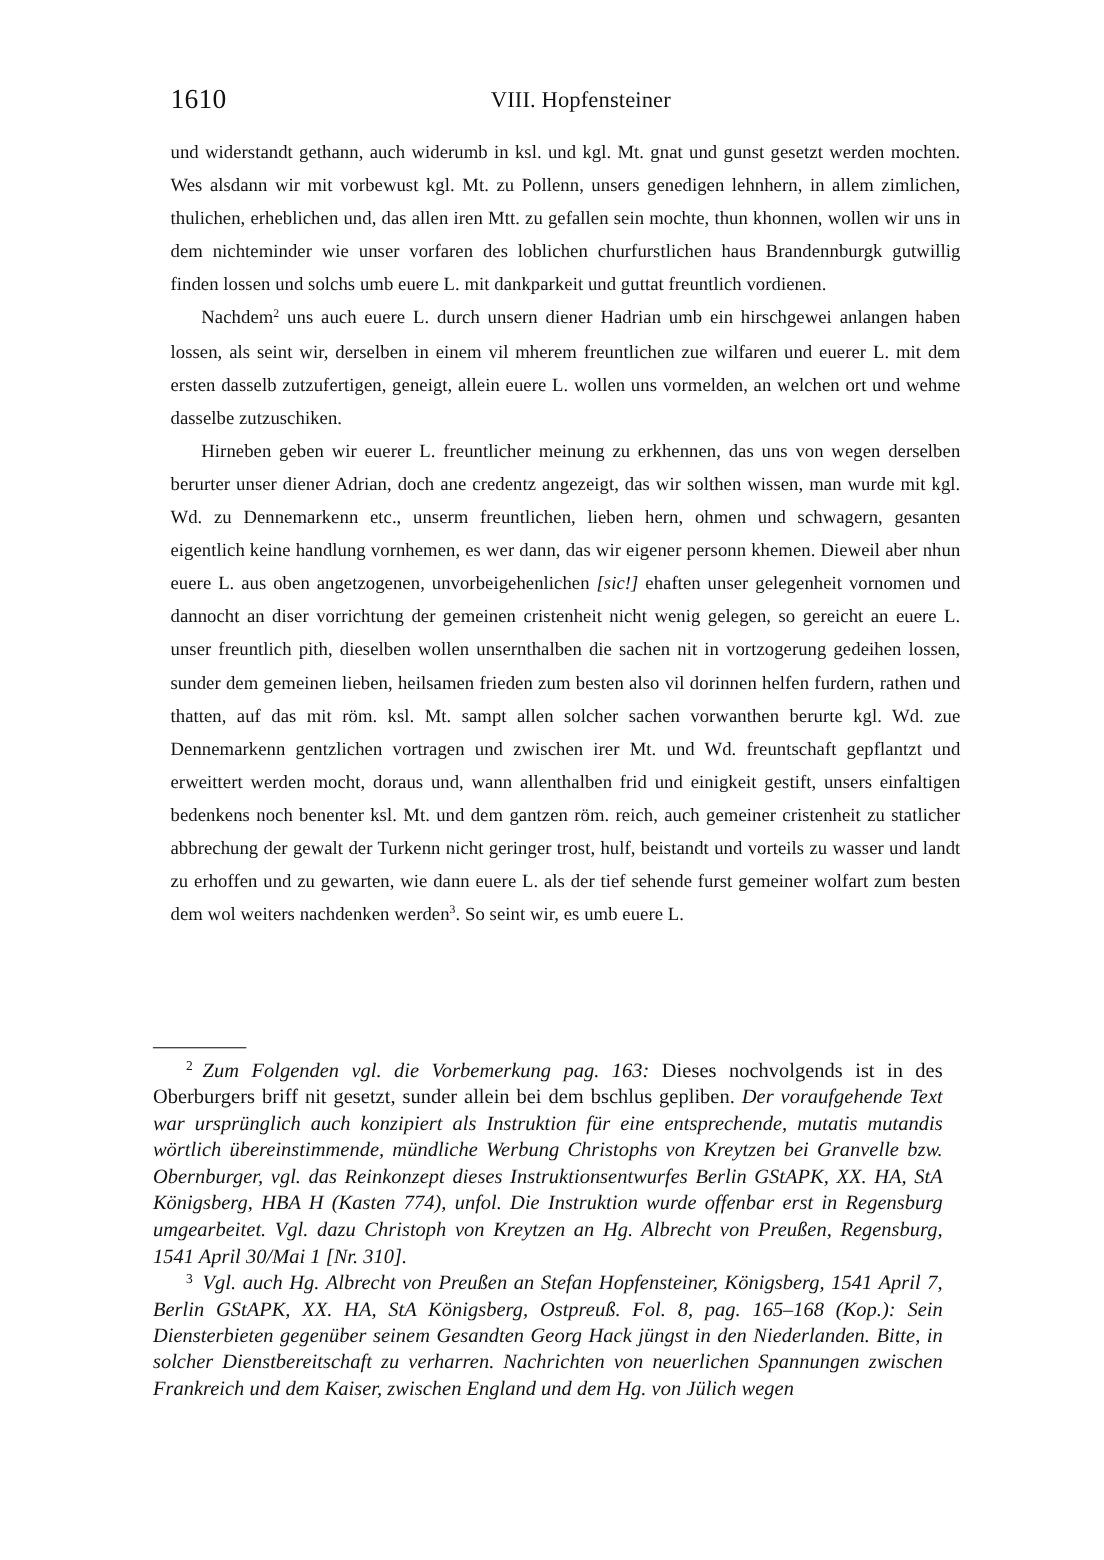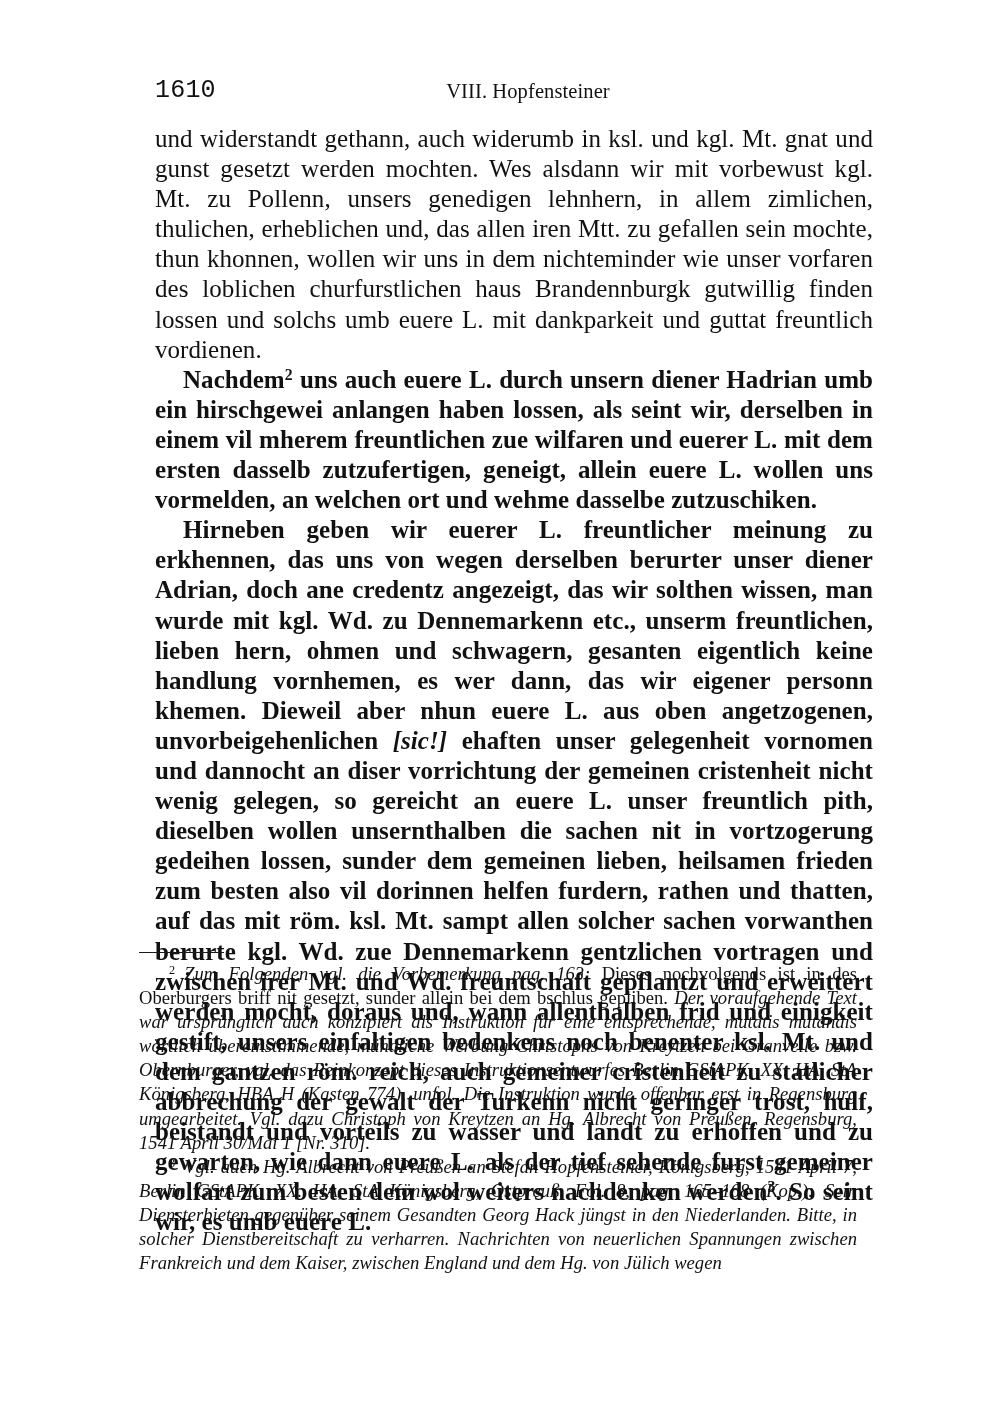--- a/index.html
+++ b/index.html
@@ -30,21 +30,20 @@
     width: 716px;
     height: 30px;
   }
   .folio {
     position: absolute;
     left: 0;
     top: 0;
     font-size: 25px;
     line-height: 30px;
     letter-spacing: 0.2px;
-    font-family: Liberation Mono, monospace;
   }
   .runtitle {
     position: absolute;
     left: 0;
     top: 2px;
     width: 716px;
     text-align: center;
     font-size: 20.5px;
     line-height: 27px;
     letter-spacing: 0.1px;
@@ -54,30 +53,29 @@
 
   
   .body {
     position: absolute;
     left: 155px;
     top: 124px;
     width: 718px;
   }
   p.para {
     margin: 0;
-    font-size: 25px;
+    font-size: 17px;
     line-height: 30.1px;
     text-align: justify;
     text-justify: inter-word;
     hyphens: none;
     letter-spacing: 0.05px;
   }
   p.para.indent {
     text-indent: 28px;
-    font-weight: bold;
   }
   .para sup {
     font-size: 0.63em;
     vertical-align: 0.52em;
     line-height: 0;
   }
   .it { font-style: italic; }
 
   
   .footnotes {

